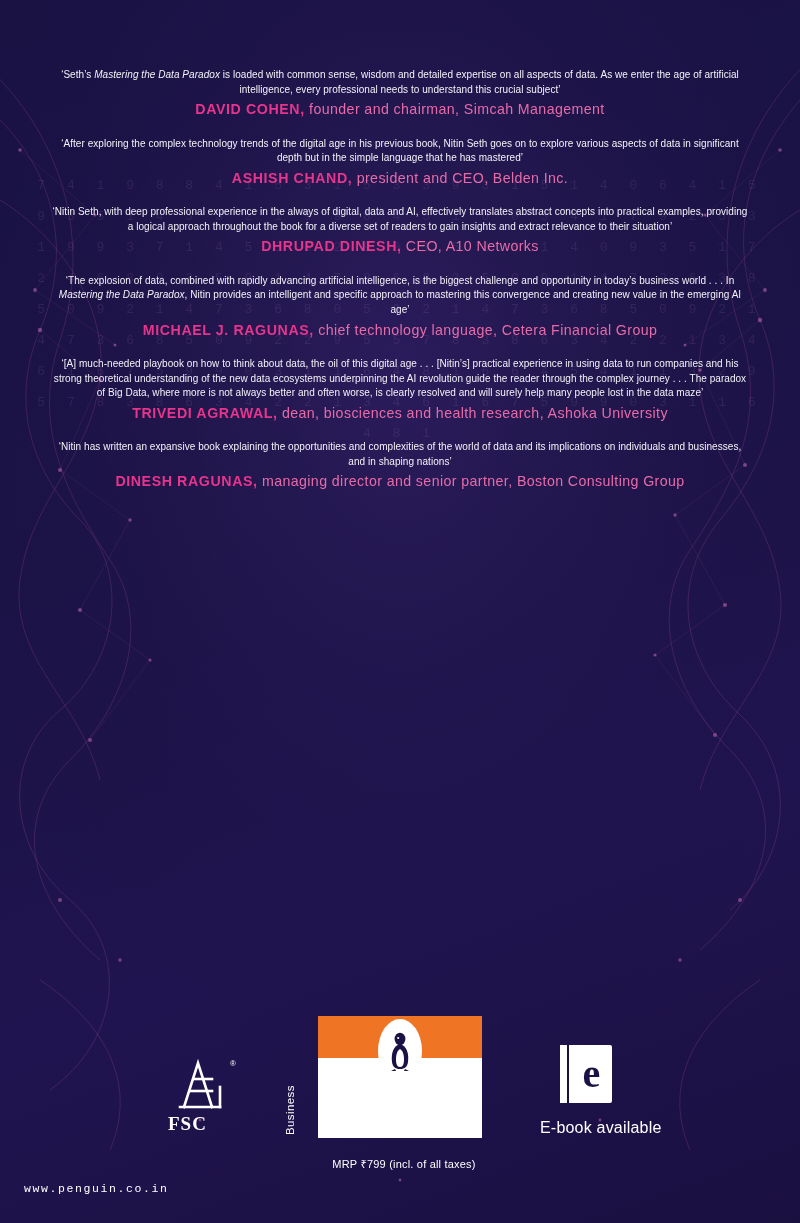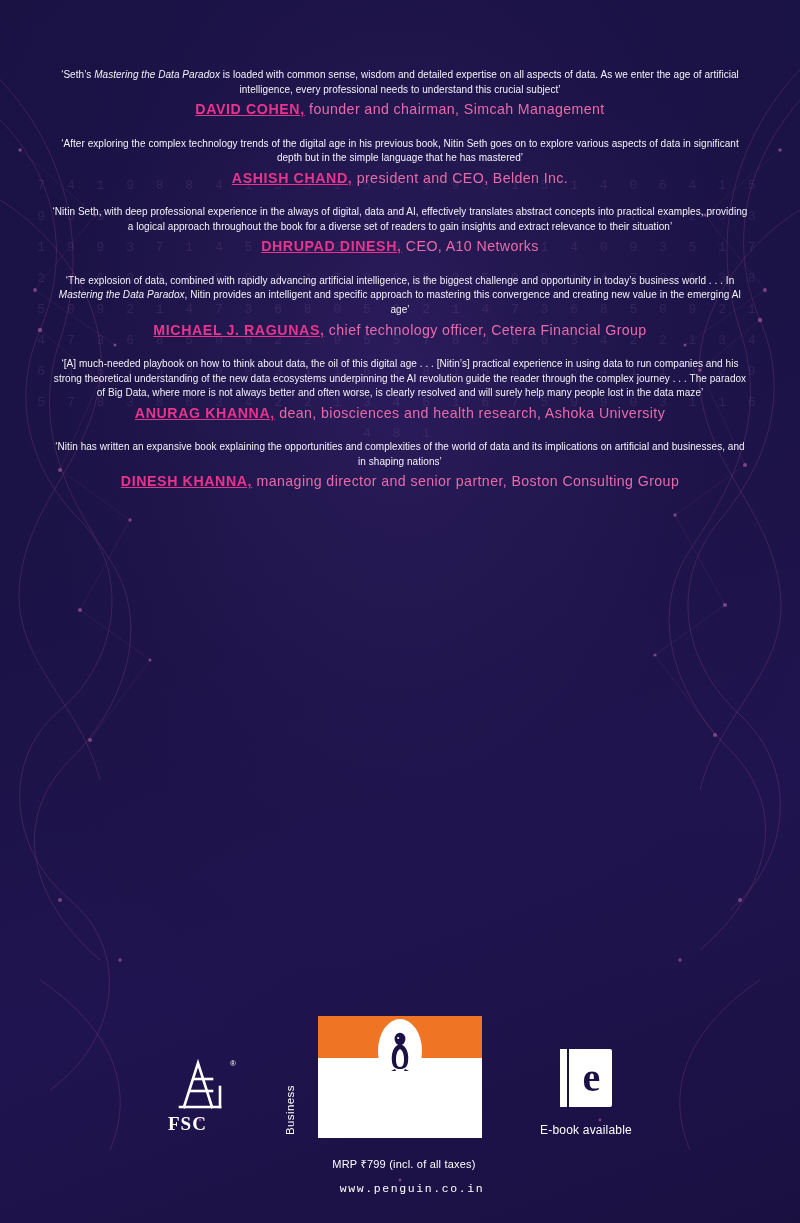--- a/index.html
+++ b/index.html
@@ -66,21 +66,20 @@
     font-size: 14.2px;
     line-height: 1.35;
     margin: 2px 0 0 0;
     color: #e86ba8;
     letter-spacing: 0.25px;
   }
   .attrib .name {
     font-weight: bold;
     color: #e7348c;
     letter-spacing: 0.6px;
-    text-decoration: underline;
   }
   .attrib .role {
     color: #e86ba8;
     letter-spacing: 0.4px;
     margin-top: 19px;
   }
 
   
   .footer {
     position: absolute;
@@ -172,21 +171,20 @@
     font-size: 11px;
     color: #ffffff;
     letter-spacing: 0.2px;
   }
   .mrp-inner { margin-left: 8px; }
   .url {
     position: absolute;
     left: 16px;
     right: 0;
     bottom: 28px;
-    text-align: center;
     font-size: 11.5px;
     color: #ffffff;
     letter-spacing: 1.6px;
     font-family: "Liberation Mono", monospace;
     margin-left: 8px;
   }
 
   
   .ebook {
     position: absolute;
@@ -217,21 +215,21 @@
     display: flex;
     align-items: center;
     justify-content: center;
     font-size: 40px;
     font-weight: bold;
     color: #1b1145;
     font-family: "Liberation Serif", serif;
     line-height: 1;
   }
   .ebook-label {
-    font-size: 12px;
+    font-size: 16px;
     color: #ffffff;
     letter-spacing: 0.2px;
     white-space: nowrap;
     margin-top: 16px;
   }
 </style>
 </head>
 <body>
 
 <div class="page">
@@ -318,35 +316,35 @@
       <p class="attrib">
         <span class="name">DHRUPAD DINESH,</span><span class="role"> CEO, A10 Networks</span>
       </p>
     </div>
 
     <div class="quote-block">
       <p class="quote-text">
         ‘The explosion of data, combined with rapidly advancing artificial intelligence, is the biggest challenge and opportunity in today’s business world . . . In <em>Mastering the Data Paradox</em>, Nitin provides an intelligent and specific approach to mastering this convergence and creating new value in the emerging AI age’
       </p>
       <p class="attrib">
-        <span class="name">MICHAEL J. RAGUNAS,</span><span class="role"> chief technology officer, Cetera Financial Group</span>
+        <span class="name">MICHAEL J. RAGUNAS,</span><span class="role"> chief technology language, Cetera Financial Group</span>
       </p>
     </div>
 
     <div class="quote-block">
       <p class="quote-text">‘[A] much-needed playbook on how to think about data, the oil of this digital age . . . [Nitin’s] practical experience in using data to run companies and his strong theoretical understanding of the new data ecosystems underpinning the AI revolution guide the reader through the complex journey . . . The paradox of Big Data, where more is not always better and often worse, is clearly resolved and will surely help many people lost in the data maze’</p>
       <p class="attrib">
-        <span class="name">ANURAG KHANNA,</span><span class="role"> dean, biosciences and health research, Ashoka University</span>
-      </p>
-    </div>
-
-    <div class="quote-block">
-      <p class="quote-text">‘Nitin has written an expansive book explaining the opportunities and complexities of the world of data and its implications on artificial and businesses, and in shaping nations’</p>
-      <p class="attrib">
-        <span class="name">DINESH KHANNA,</span><span class="role"> managing director and senior partner, Boston Consulting Group</span>
+        <span class="name">TRIVEDI AGRAWAL,</span><span class="role"> dean, biosciences and health research, Ashoka University</span>
+      </p>
+    </div>
+
+    <div class="quote-block">
+      <p class="quote-text">‘Nitin has written an expansive book explaining the opportunities and complexities of the world of data and its implications on individuals and businesses, and in shaping nations’</p>
+      <p class="attrib">
+        <span class="name">DINESH RAGUNAS,</span><span class="role"> managing director and senior partner, Boston Consulting Group</span>
       </p>
     </div>
 
   </div>
 
   <div class="footer">
 
     <div class="fsc">
       <svg width="70" height="58" viewBox="0 0 70 58">
         <g stroke="#ffffff" stroke-width="2.6" fill="none" stroke-linecap="square">

